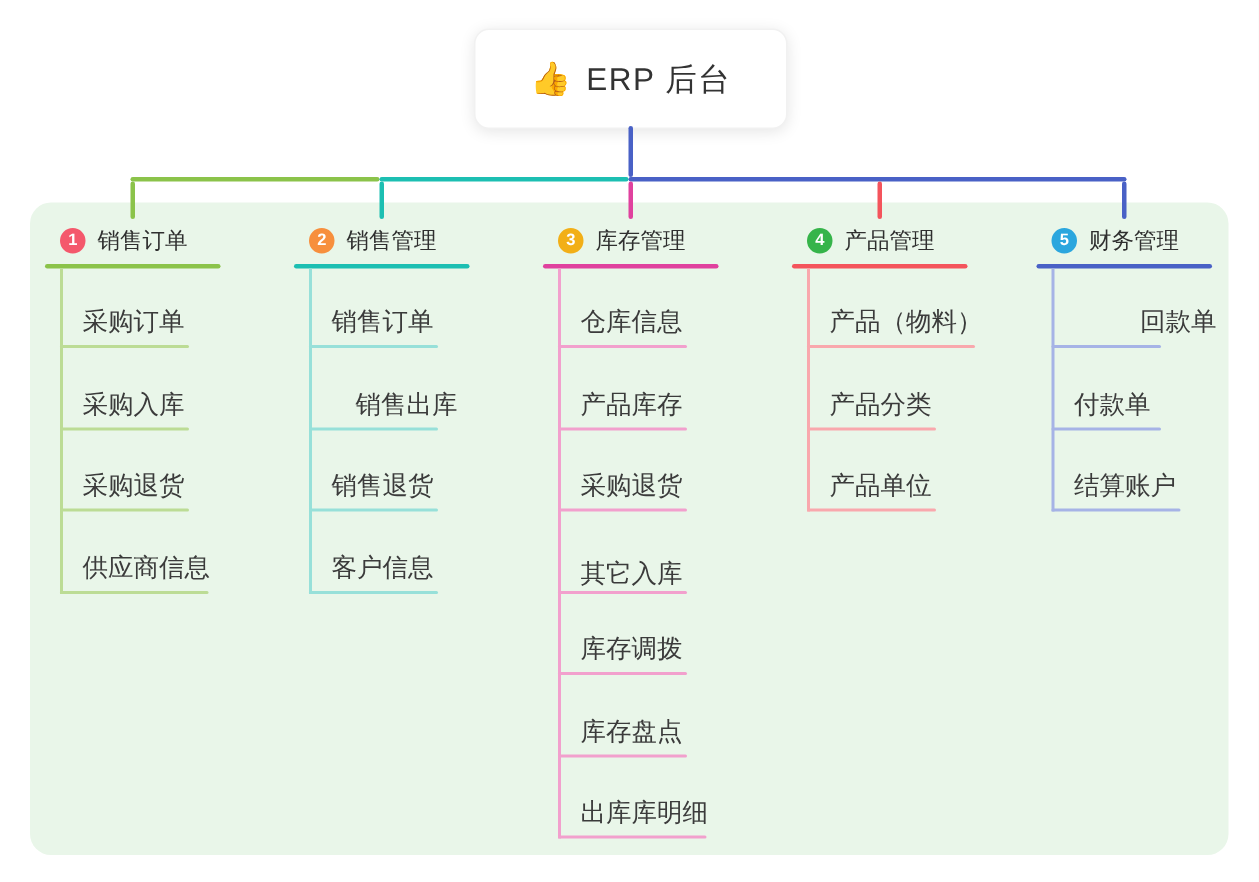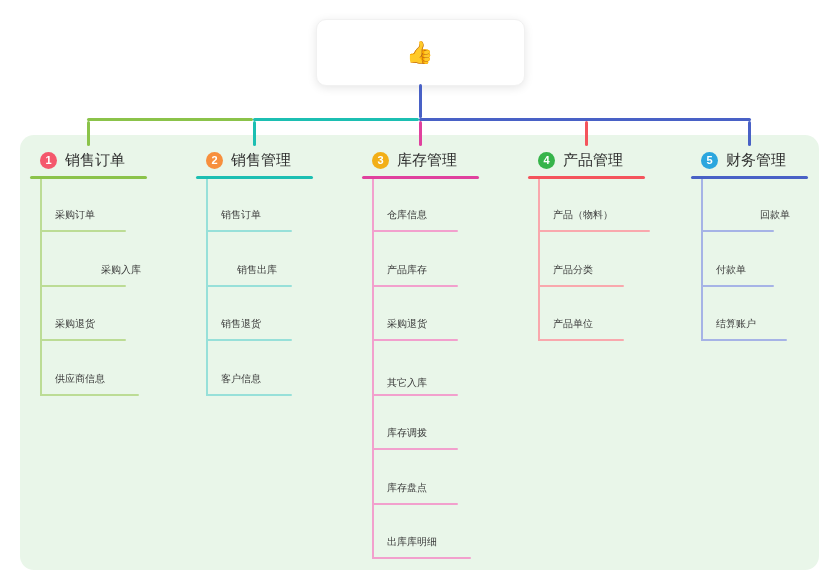--- a/index.html
+++ b/index.html
@@ -12,31 +12,32 @@
   .root-node .icon{font-size:22px;line-height:1;}
   .root-node .label{font-size:21px;color:#333;letter-spacing:1px;}
   .hline{position:absolute;height:3px;border-radius:2px;}
   .vline{position:absolute;width:3px;border-radius:2px;}
   .branch-underline{position:absolute;height:3px;border-radius:2px;}
   .branch-vert{position:absolute;width:2px;}
   .branch-header{position:absolute;height:22px;display:flex;align-items:center;gap:8px;cursor:pointer;}
   .badge{width:17px;height:17px;border-radius:50%;color:#fff;font-size:11px;font-weight:bold;
     display:flex;align-items:center;justify-content:center;flex:0 0 auto;}
   .branch-label{font-size:15px;font-weight:500;color:#2f2f2f;white-space:nowrap;}
-  .child-label{position:absolute;font-size:10px;color:#3b3b3b;white-space:nowrap;height:18px;line-height:18px;cursor:pointer;}
+  .child-label{position:absolute;font-size:17px;color:#3b3b3b;white-space:nowrap;height:18px;line-height:18px;cursor:pointer;}
   .child-underline{position:absolute;height:2px;border-radius:1px;}
 </style>
 </head>
 <body>
 
 <div class="stage">
   <div class="panel" style="background: rgb(233, 246, 233);"></div>
 
   <div class="root-node">
     <span class="icon">👍</span>
+    <span class="label">ERP 后台</span>
   </div>
 
   <div id="connectors">
       <div class="vline" style="left: 419px; top: 84px; height: 34px; background: rgb(73, 97, 198);"></div>
       <div class="hline" style="left: 87px; top: 118px; width: 166px; background: rgb(139, 195, 74);"></div>
       <div class="hline" style="left: 253px; top: 118px; width: 166px; background: rgb(28, 191, 178);"></div>
       <div class="hline" style="left: 419px; top: 118px; width: 332px; background: rgb(73, 97, 198);"></div>
       <div class="vline" style="left: 87px; top: 121px; height: 25px; background: rgb(139, 195, 74);"></div>
       <div class="vline" style="left: 253px; top: 121px; height: 25px; background: rgb(28, 191, 178);"></div>
       <div class="vline" style="left: 419px; top: 121px; height: 25px; background: rgb(224, 65, 158);"></div>
@@ -45,21 +46,21 @@
     </div>
   <div id="branches">
       <div class="branch-underline" style="left: 30px; top: 176px; width: 117px; background: rgb(139, 195, 74);"></div>
       <div class="branch-header" style="left: 40px; top: 149px;">
         <div class="badge" style="background: rgb(244, 88, 108);">1</div>
         <div class="branch-label">销售订单</div>
       </div>
       <div class="branch-vert" style="left: 40px; top: 179px; height: 216.5px; background: rgb(188, 220, 149);"></div>
       <div class="child-label" style="left: 55px; top: 206px;">采购订单</div>
       <div class="child-underline" style="left: 40px; top: 230px; width: 86px; background: rgb(188, 220, 149);"></div>
-      <div class="child-label" style="left: 55px; top: 261px; margin-left: 46px;">采购入库</div>
+      <div class="child-label" style="left: 55px; top: 261px;">采购入库</div>
       <div class="child-underline" style="left: 40px; top: 285px; width: 86px; background: rgb(188, 220, 149);"></div>
       <div class="child-label" style="left: 55px; top: 315px;">采购退货</div>
       <div class="child-underline" style="left: 40px; top: 339px; width: 86px; background: rgb(188, 220, 149);"></div>
       <div class="child-label" style="left: 55px; top: 370px;">供应商信息</div>
       <div class="child-underline" style="left: 40px; top: 394px; width: 99px; background: rgb(188, 220, 149);"></div>
       <div class="branch-underline" style="left: 196px; top: 176px; width: 117px; background: rgb(28, 191, 178);"></div>
       <div class="branch-header" style="left: 206px; top: 149px;">
         <div class="badge" style="background: rgb(247, 143, 61);">2</div>
         <div class="branch-label">销售管理</div>
       </div>

